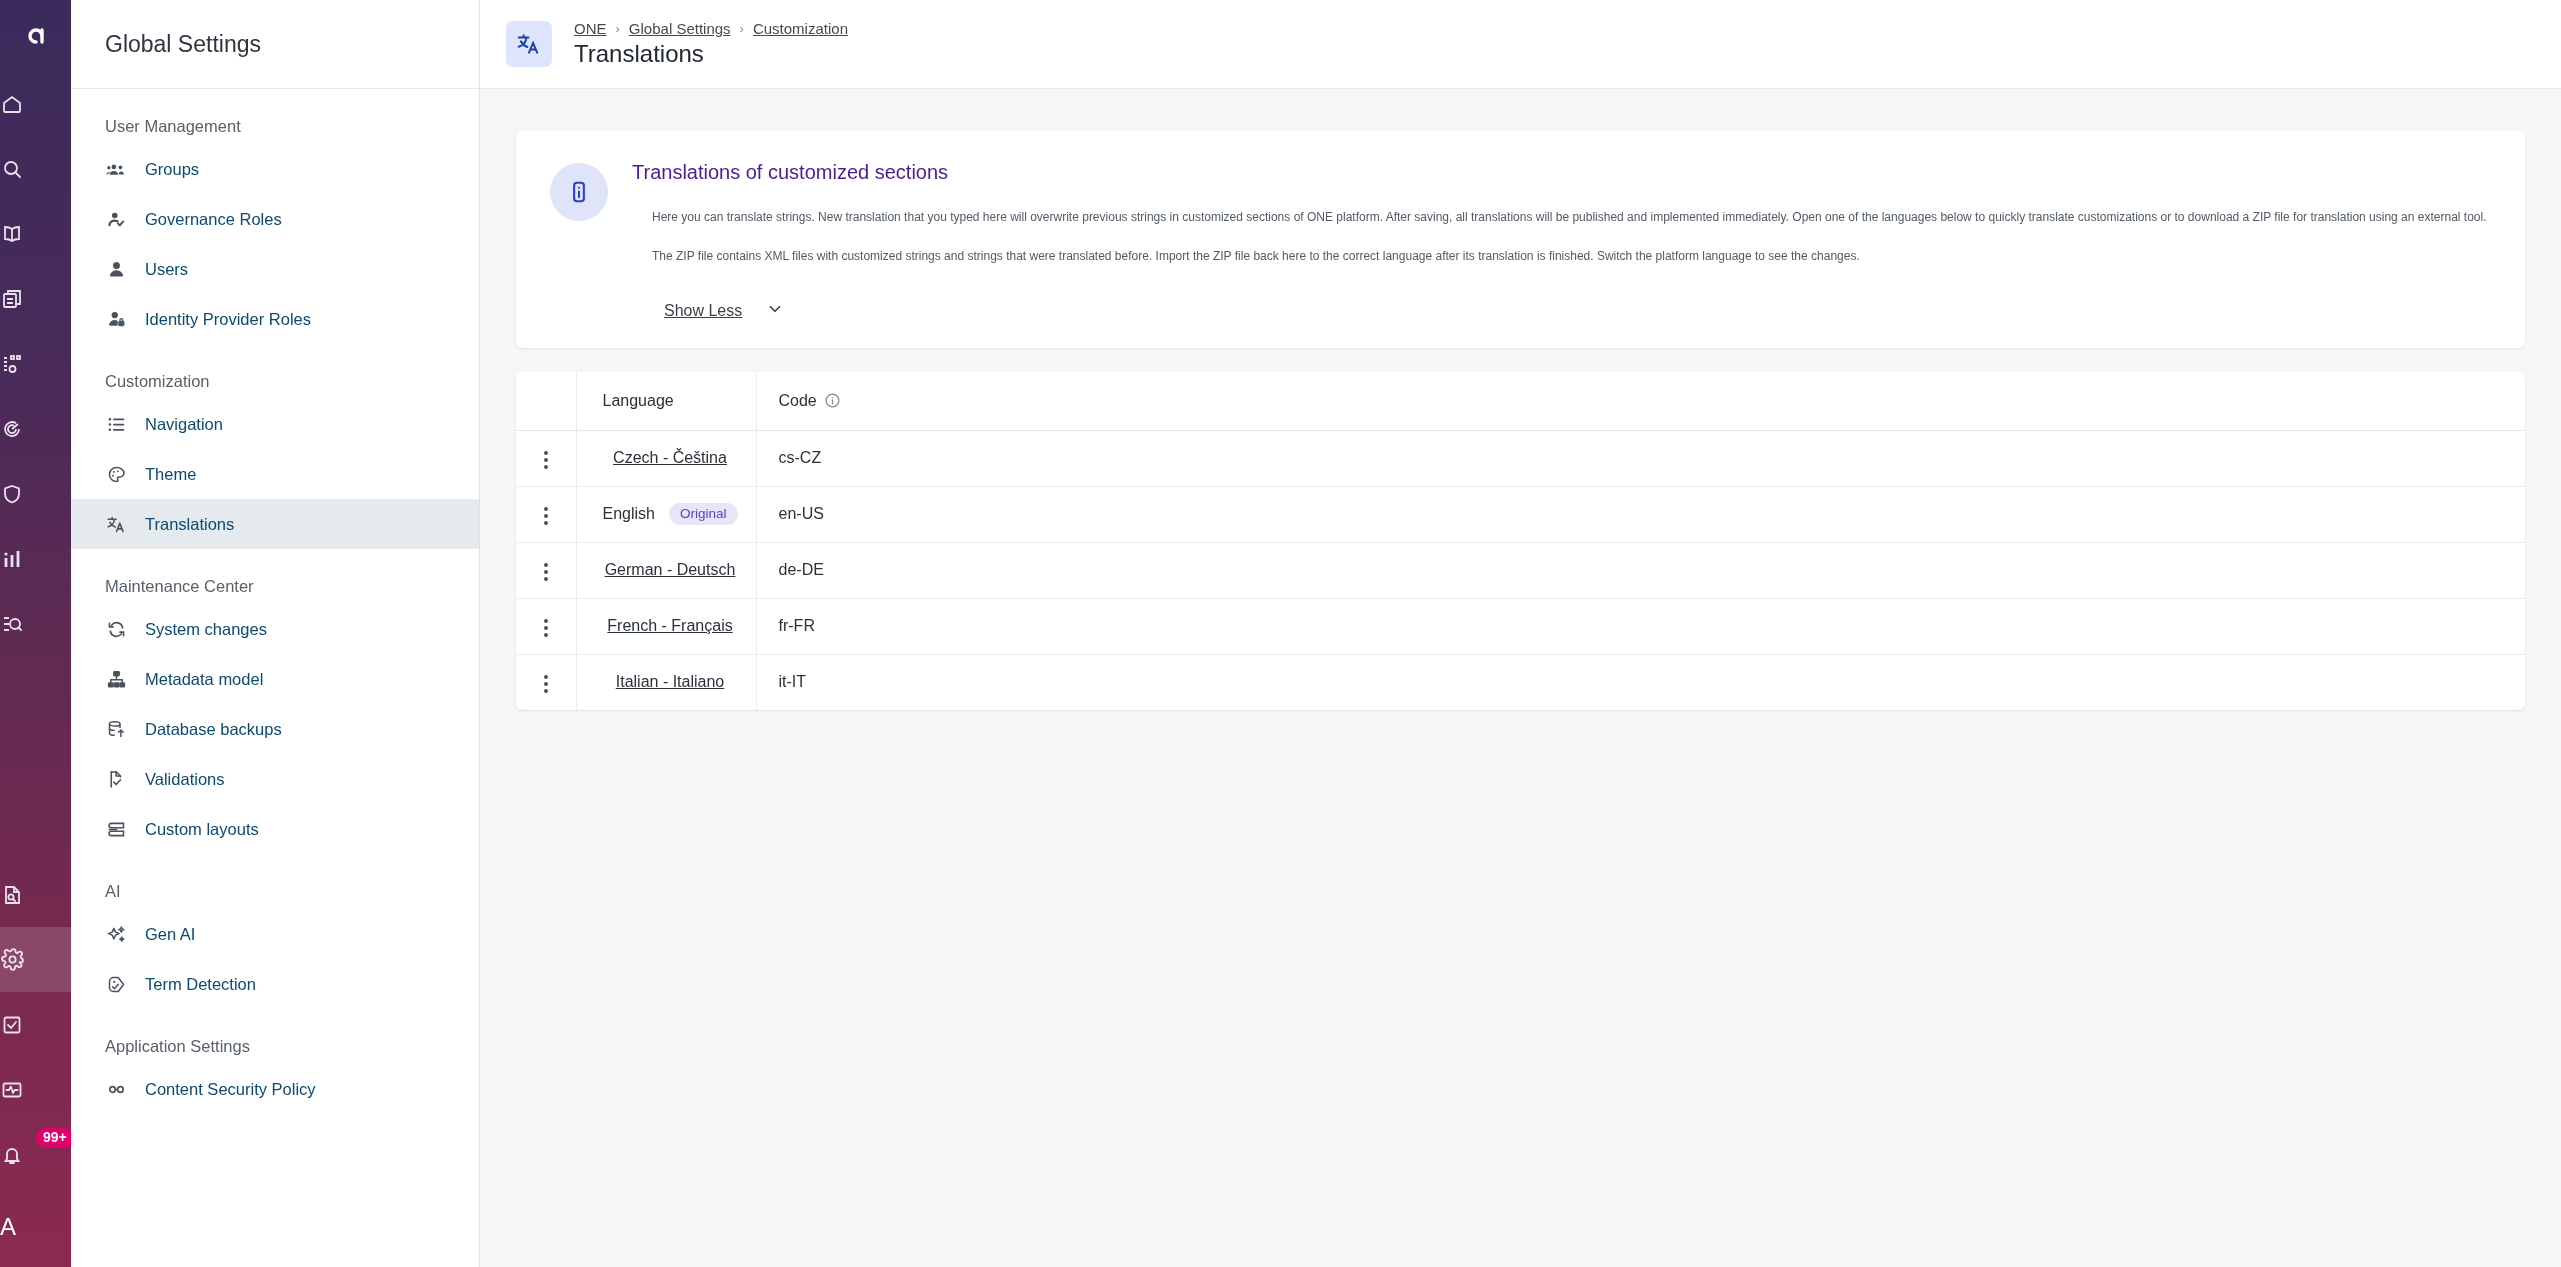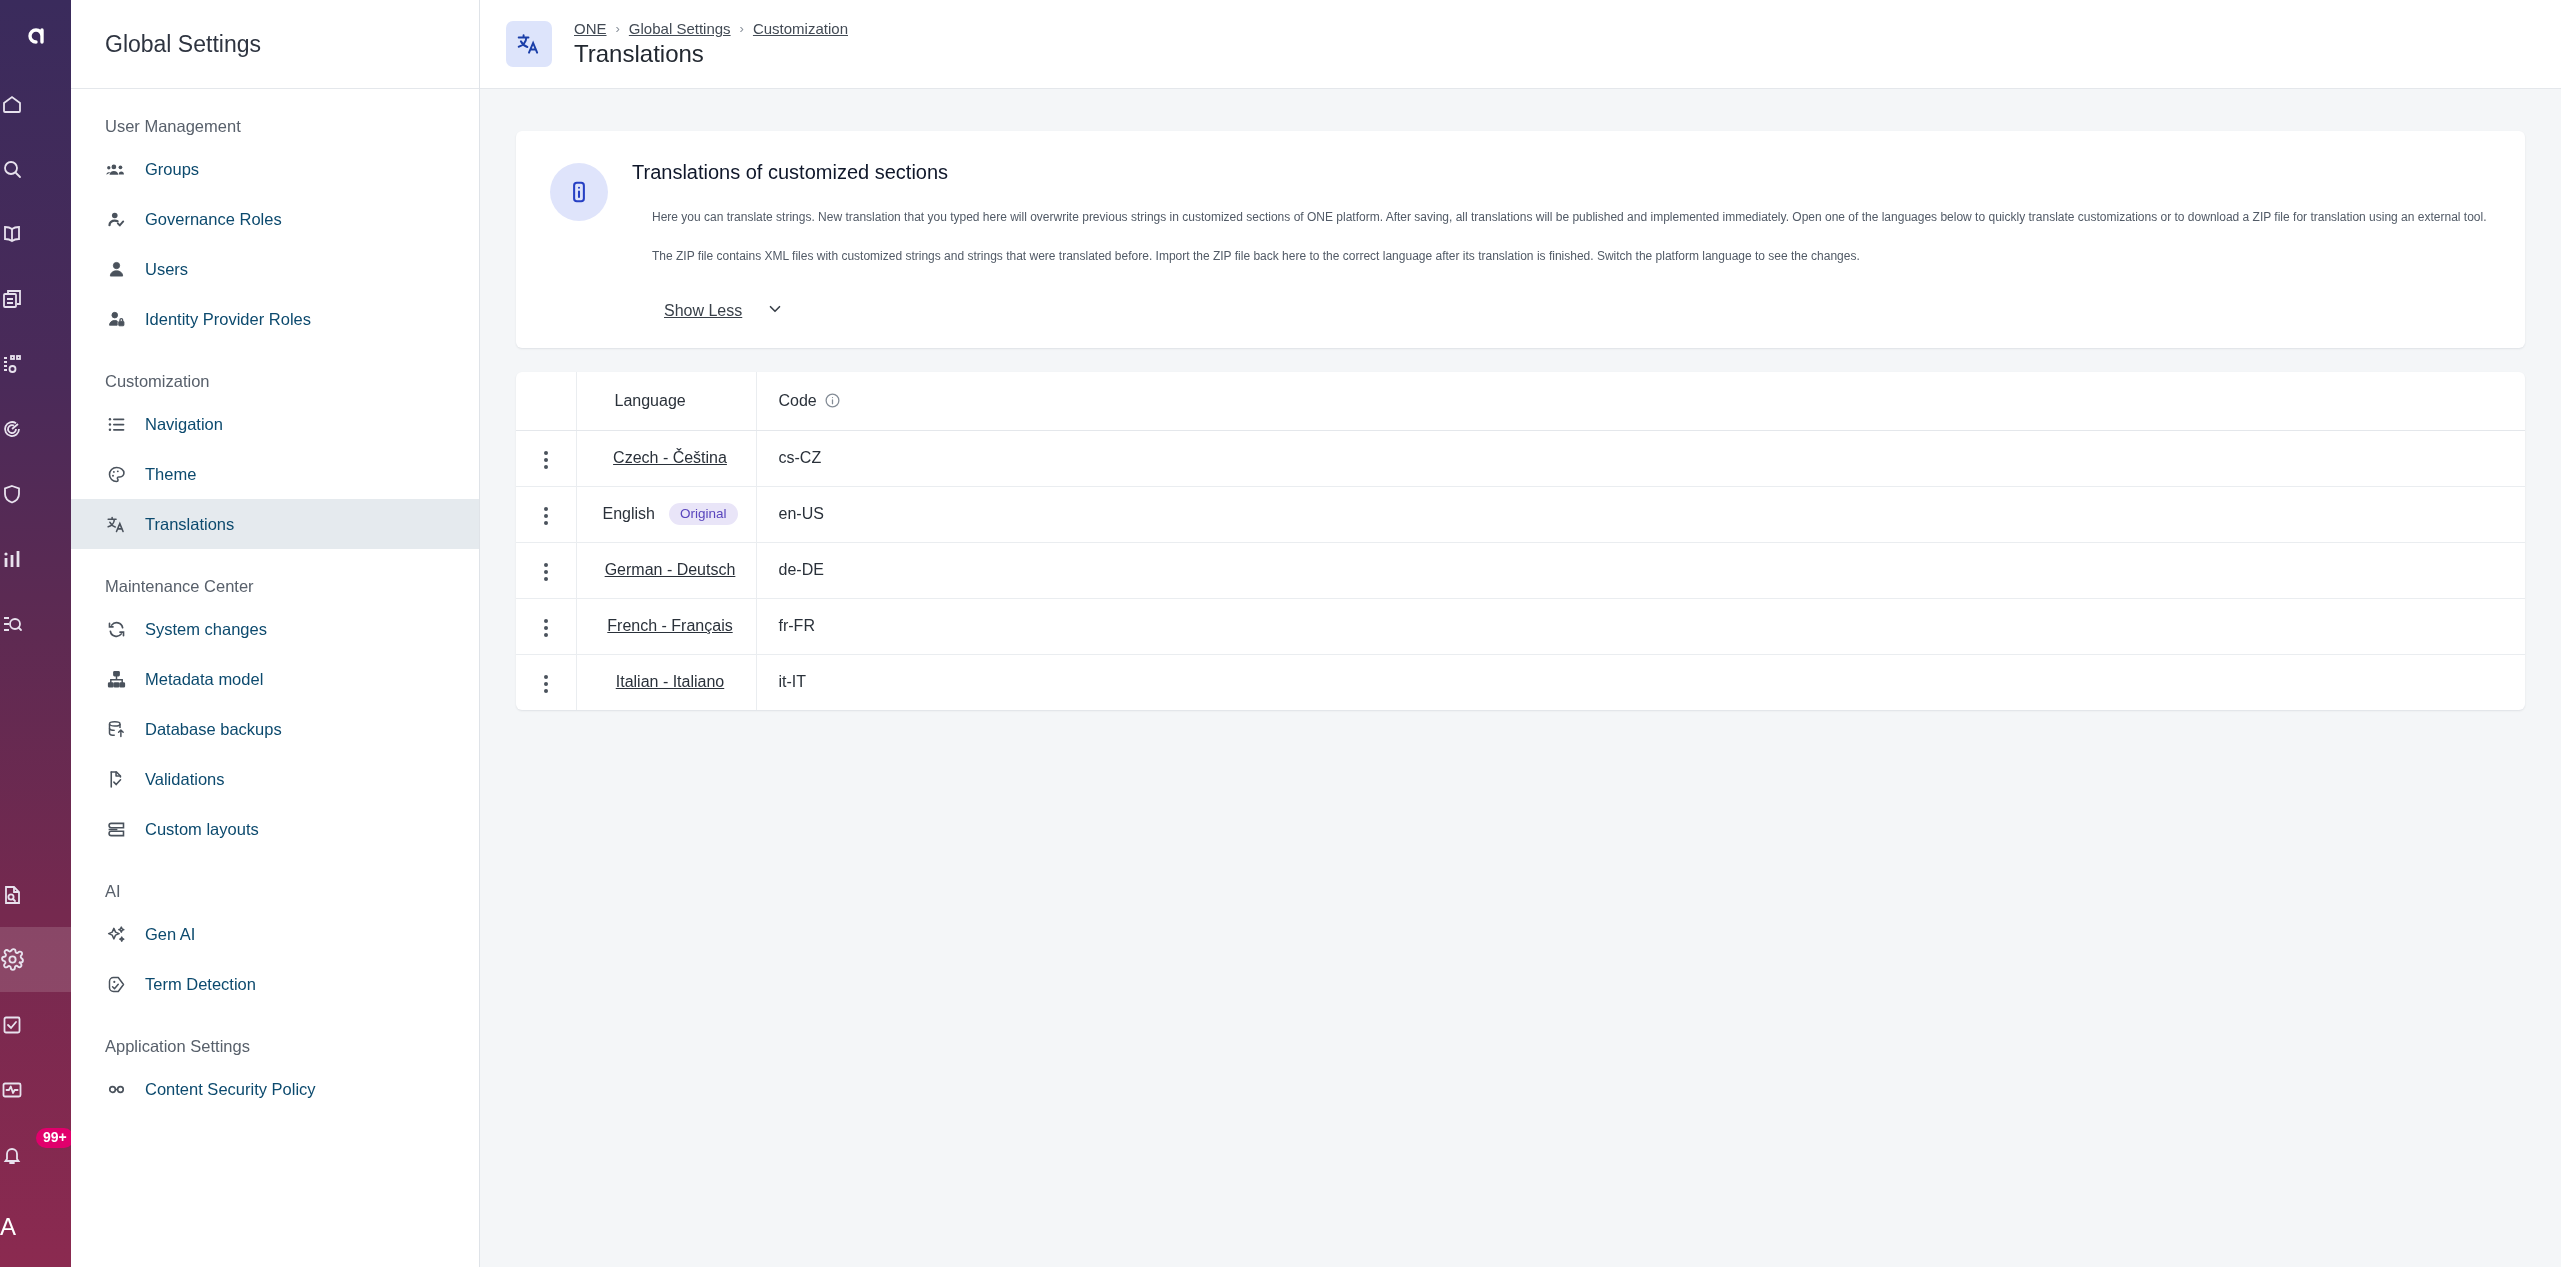--- a/index.html
+++ b/index.html
@@ -90,21 +90,21 @@
     box-shadow: 0 1px 2px rgba(40,50,70,.10);
     padding: 30px 34px 26px 34px;
     display: flex; gap: 24px;
   }
   .info-ico {
     width: 58px; height: 58px; flex: 0 0 58px; border-radius: 50%;
     background: #dfe4fb; display: flex; align-items: center; justify-content: center;
     color: #2740c4; margin-top: 2px;
   }
   .info-body { flex: 1 1 auto; }
-  .info-title { font-size: 20px; color: #0f172a; margin-bottom: 14px; }
+  .info-title { font-size: 20px; color: #4c1d95; margin-bottom: 14px; }
   .info-text { font-size: 12px; line-height: 39px; color: #515a66; max-width: 1855px; margin-left: 20px; }
   .show-less {
     margin-top: 24px; margin-left: 32px;
     display: inline-flex; align-items: center; gap: 24px;
     font-size: 16px; color: #394049; cursor: pointer;
   }
   .show-less .lbl { text-decoration: underline; }
 
   
   .table-card {
@@ -122,21 +122,21 @@
   tbody td {
     font-size: 16px; color: #2a313a; height: 56px;
     border-bottom: 1px solid #eaedf0;
     padding: 0 14px;
   }
   tbody tr:last-child td { border-bottom: none; }
   .col-menu { width: 60px; border-right: 1px solid #eaedf0; text-align: center; padding: 0; }
   .col-lang { width: 180px; border-right: 1px solid #eaedf0; padding-left: 22px; }
   .col-code { padding-left: 22px; }
   thead .col-menu { border-right: 1px solid #eaedf0; }
-  thead .col-lang { border-right: 1px solid #eaedf0; padding-left: 38px; }
+  thead .col-lang { border-right: 1px solid #eaedf0; padding-left: 26px; }
   .kebab {
     display: inline-flex; flex-direction: column; gap: 3px; cursor: pointer;
     padding: 6px;
   }
   .kebab i { width: 4px; height: 4px; border-radius: 50%; background: #4a525c; display:block; }
   .lang-link { text-decoration: underline; color: #2a313a; cursor: pointer; }
   .lang-cell { display: flex; align-items: center; gap: 14px; white-space: nowrap; justify-content: center; }
   .pill {
     background: #e9e5f8; color: #5945bd;
     font-size: 13.5px; border-radius: 11px; padding: 3px 11px;

